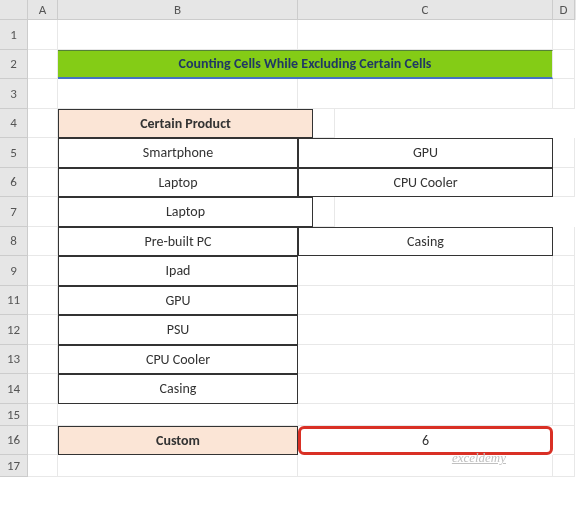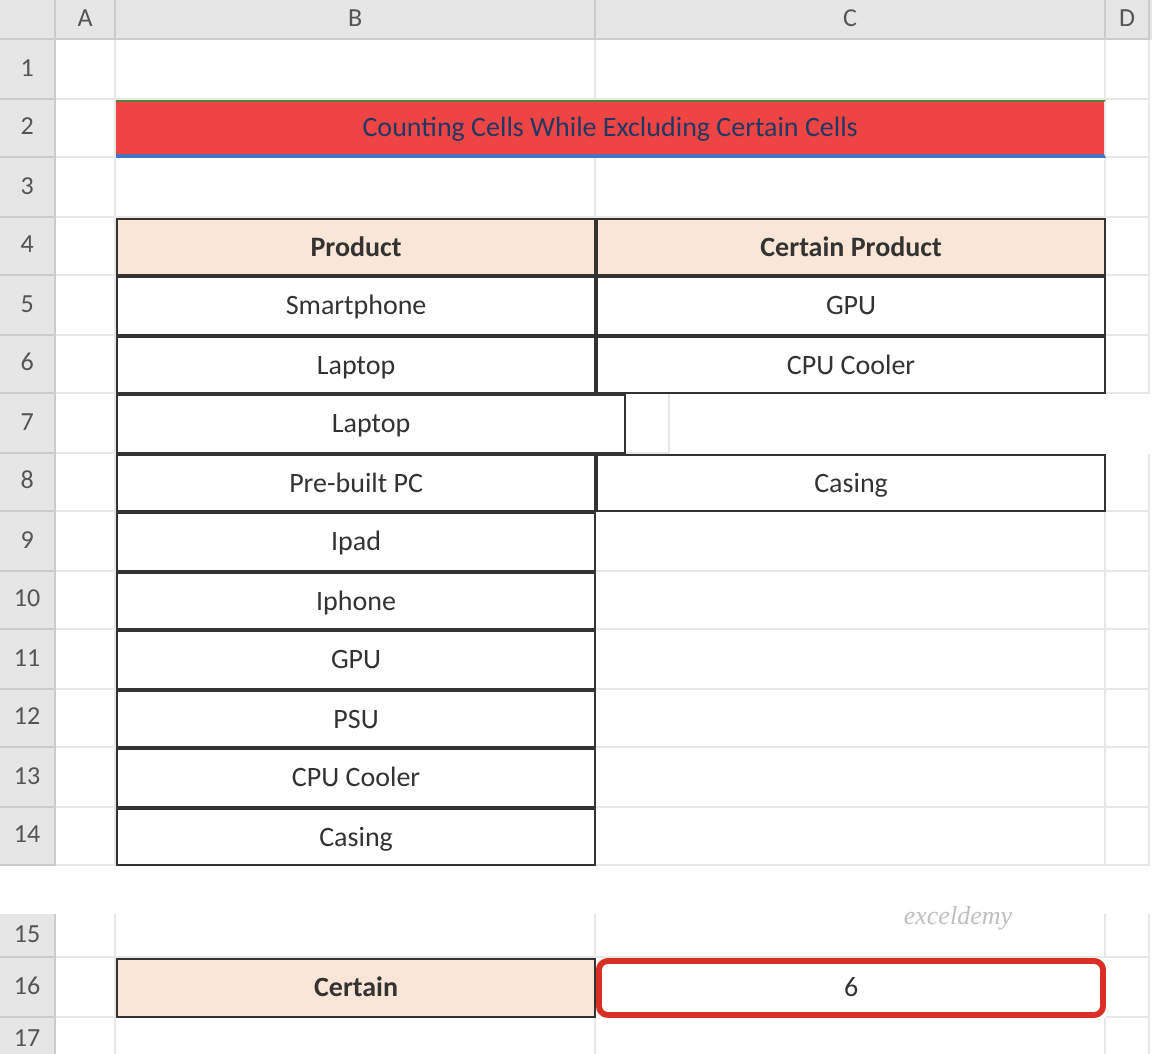--- a/index.html
+++ b/index.html
@@ -62,53 +62,54 @@
       display: flex;
       align-items: center;
       justify-content: center;
       border-right: 1px solid #e8e8e8;
       border-bottom: 1px solid #e8e8e8;
       background: #fff;
       color: #333;
       font-size: 14px;
     }
     .title-banner {
-      background: #ef4444;
+      background: #84cc16;
       border-top: 1px solid #548235;
       border-bottom: 2px solid #4472c4;
-      font-weight: normal;
+      font-weight: bold;
       color: #203864;
       font-size: 14px;
     }
     .table-header {
       background: #fbe5d6;
       font-weight: bold;
       border: 1px solid #333 !important;
       font-size: 14px;
     }
     .table-cell {
       border: 1px solid #333 !important;
       font-size: 14px;
       text-align: right;
     }
-    .row-15 { height: 22px; margin-top: 24px; }
+    .row-15 { height: 22px; }
     .row-17 { height: 22px; text-align: right; }
     .result-highlight {
       border: 3px solid #d93025 !important;
       border-radius: 6px;
     }
     .watermark {
       position: absolute;
       right: 70px;
       top: 450px;
       color: #c0c0c0;
       font-size: 13px;
       font-style: italic;
       font-family: Georgia, serif;
       pointer-events: none;
+      text-decoration: underline;
     }
   </style>
 </head>
 <body>
 
 <div class="grid">
   <div class="col-headers">
     <div class="corner"></div>
     <div class="col-header col-A">A</div>
     <div class="col-header col-B">B</div>
@@ -135,21 +136,20 @@
     <div class="row-header">3</div>
     <div class="cell col-A"></div>
     <div class="cell col-B"></div>
     <div class="cell col-C"></div>
     <div class="cell col-D"></div>
   </div>
 
   <div class="row">
     <div class="row-header">4</div>
     <div class="cell col-A"></div>
-    <div class="cell col-B table-header">Product</div>
     <div class="cell col-C table-header">Certain Product</div>
     <div class="cell col-D"></div>
   </div>
 
   <div class="row">
     <div class="row-header">5</div>
     <div class="cell col-A"></div>
     <div class="cell col-B table-cell">Smartphone</div>
     <div class="cell col-C table-cell">GPU</div>
     <div class="cell col-D"></div>
@@ -179,27 +179,20 @@
   </div>
 
   <div class="row">
     <div class="row-header">9</div>
     <div class="cell col-A"></div>
     <div class="cell col-B table-cell">Ipad</div>
     <div class="cell col-C"></div>
     <div class="cell col-D"></div>
   </div>
 
-  <div class="row">
-    <div class="row-header">10</div>
-    <div class="cell col-A"></div>
-    <div class="cell col-B table-cell">Iphone</div>
-    <div class="cell col-C"></div>
-    <div class="cell col-D"></div>
-  </div>
 
   <div class="row">
     <div class="row-header">11</div>
     <div class="cell col-A"></div>
     <div class="cell col-B table-cell">GPU</div>
     <div class="cell col-C"></div>
     <div class="cell col-D"></div>
   </div>
 
   <div class="row">
@@ -230,21 +223,21 @@
     <div class="row-header">15</div>
     <div class="cell col-A"></div>
     <div class="cell col-B"></div>
     <div class="cell col-C"></div>
     <div class="cell col-D"></div>
   </div>
 
   <div class="row">
     <div class="row-header">16</div>
     <div class="cell col-A"></div>
-    <div class="cell col-B table-header">Certain</div>
+    <div class="cell col-B table-header">Custom</div>
     <div class="cell col-C table-cell result-highlight">6</div>
     <div class="cell col-D"></div>
   </div>
 
   <div class="row row-17">
     <div class="row-header">17</div>
     <div class="cell col-A"></div>
     <div class="cell col-B"></div>
     <div class="cell col-C"></div>
     <div class="cell col-D"></div>

